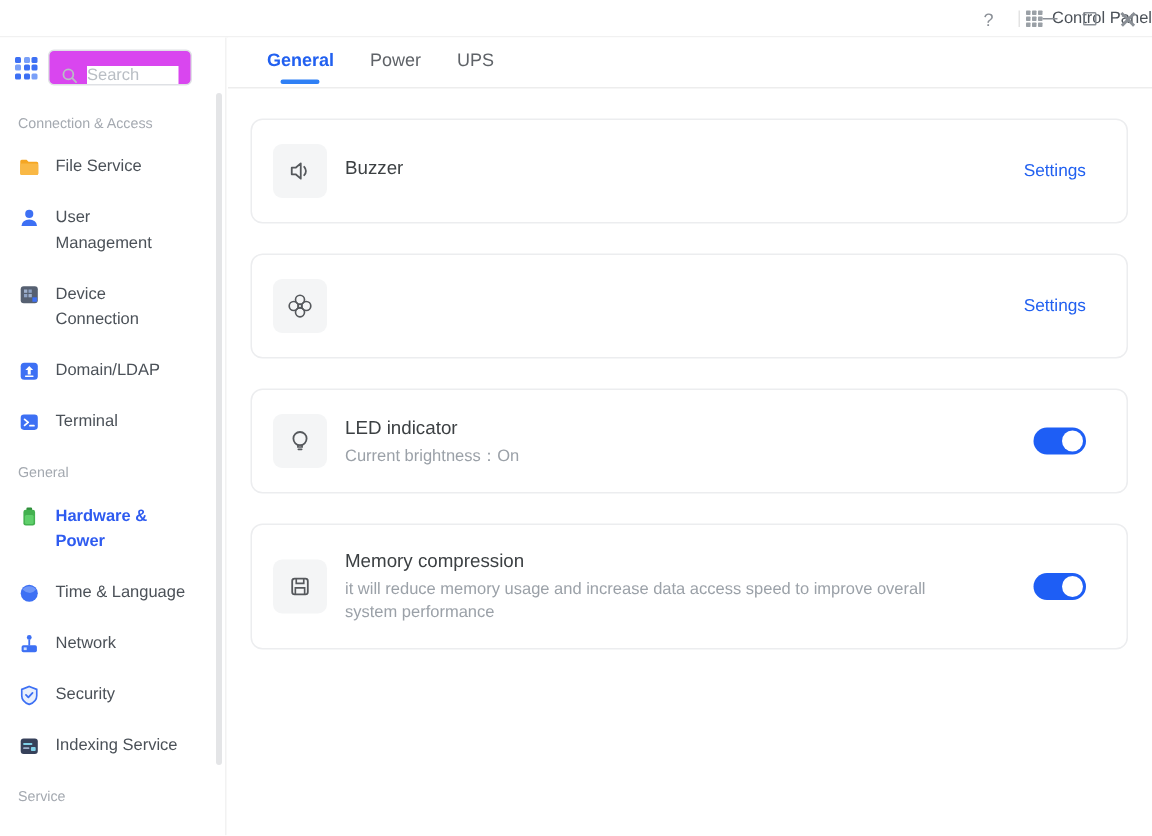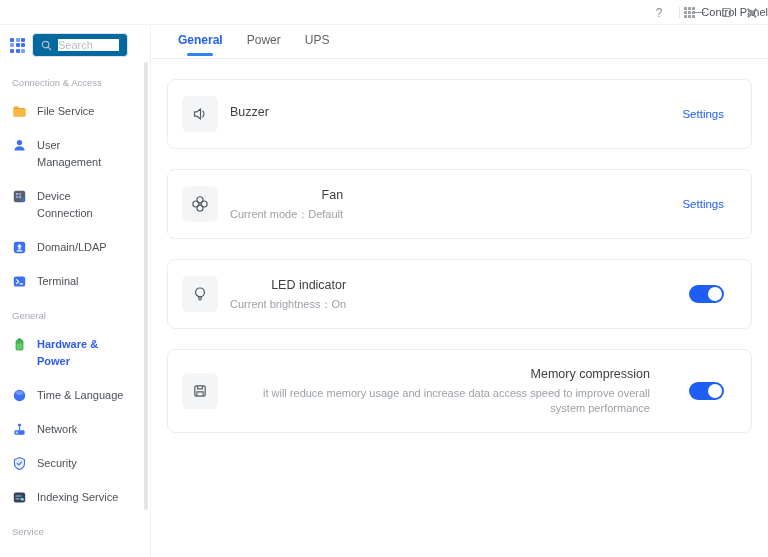--- a/index.html
+++ b/index.html
@@ -25,22 +25,22 @@
   .close-glyph::before { transform:rotate(45deg); }
   .close-glyph::after { transform:rotate(-45deg); }
 
   
   .sidebar { position:absolute; top:25px; left:0; bottom:0; width:151px;
     background:#fff; border-right:1px solid #f2f2f2; padding:8px 0 0 8px; }
   .sidebar-top { display:flex; align-items:center; gap:7px; margin-bottom:20px; }
   .apps-icon { display:grid; grid-template-columns:repeat(3,4px); grid-gap:1.5px; margin-left:2px; flex:none; }
   .apps-icon i { width:4px; height:4px; background:#3d70f4; border-radius:1px; }
   .apps-icon i:nth-child(2),.apps-icon i:nth-child(4),.apps-icon i:nth-child(9) { background:#7aa0f8; }
-  .search-box { display:flex; align-items:center; gap:6px; width:96px; height:24px;
-    border:1px solid #dfe1e5; border-radius:4px; padding:0 8px; background:#0369a1; }
+  .search-box { display:flex; align-items:flex-end; gap:6px; width:96px; height:24px;
+    border:1px solid #dfe1e5; border-radius:4px; padding:0 8px; background:#d946ef; }
   .search-box svg { flex:none; }
   .search-box input { border:none; outline:none; width:100%; font-size:11px; color:#4b5158; font-family:"Liberation Sans",sans-serif; }
   .search-box input::placeholder { color:#b9bec4; }
   .section-label { font-size:9.5px; color:#a4a9b0; margin:0 0 15px 4px; }
   .section-label.mt { margin-top:20px; }
   .nav-item { display:flex; align-items:flex-start; gap:10px; margin:0 0 17px 4px; cursor:pointer; }
   .nav-item .nav-ic { flex:none; width:15px; height:15px; margin-top:1px; }
   .nav-item .nav-label { font-size:11px; color:#4b5158; line-height:17px; white-space:pre-line; }
   .nav-item.selected .nav-label { color:#2e5bf0; font-weight:bold; }
   .side-scrollbar { position:absolute; top:37px; right:2px; width:4px; height:448px;
@@ -50,21 +50,21 @@
   .main { position:absolute; top:25px; left:152px; right:0; bottom:0; background:#fff; }
   .tabs { display:flex; align-items:flex-end; gap:24px; height:34px; padding-left:26px;
     border-bottom:1px solid #ededed; }
   .tab { position:relative; font-size:12px; color:#5f6368; padding-bottom:11px; cursor:pointer; }
   .tab.active { color:#2160f0; font-weight:bold; }
   .tab.active::after { content:""; position:absolute; left:50%; transform:translateX(-50%);
     bottom:2px; width:26px; height:3px; background:#2f80f5; border-radius:2px; }
 
   .cards { padding:20px 16px 0 15px; display:flex; flex-direction:column; gap:20px; }
   .card { display:flex; align-items:center; border:1px solid #ecedef; border-radius:8px;
-    padding:16px 14px; background:#fff;text-align:right; }
+    padding:16px 14px; background:#fff; }
   .icon-box { flex:none; width:36px; height:36px; background:#f4f5f6; border-radius:6px;
     display:flex; align-items:center; justify-content:center; align-self:center; }
   .card-text { margin-left:12px; padding-top:1px; }
   .card-title { font-size:12.5px; color:#3c4043; margin-bottom:5px; }
   .card-desc { font-size:11px; color:#9ba1a8; line-height:15px; max-width:420px; }
   .card-action { margin-left:auto; padding-right:13px; display:flex; align-items:center; }
   .settings-link { font-size:11.5px; color:#2160f0; cursor:pointer; }
   .toggle { width:35px; height:18px; border-radius:9px; background:#1e5ef5; position:relative; cursor:pointer; }
   .toggle .knob { position:absolute; top:2px; right:2px; width:14px; height:14px; border-radius:50%; background:#fff; }
 </style>
@@ -255,24 +255,20 @@
       <div class="card">
         <div class="icon-box">
           <svg width="18" height="18" viewBox="0 0 18 18">
             <circle cx="9" cy="4.8" r="3" fill="none" stroke="#55585c" stroke-width="1.1"></circle>
             <circle cx="9" cy="13.2" r="3" fill="none" stroke="#55585c" stroke-width="1.1"></circle>
             <circle cx="4.8" cy="9" r="3" fill="none" stroke="#55585c" stroke-width="1.1"></circle>
             <circle cx="13.2" cy="9" r="3" fill="none" stroke="#55585c" stroke-width="1.1"></circle>
             <circle cx="9" cy="9" r="1.2" fill="#f4f5f6" stroke="#55585c" stroke-width="1"></circle>
           </svg>
         </div>
-        <div class="card-text">
-          <div class="card-title">Fan</div>
-          <div class="card-desc">Current mode：Default</div>
-        </div>
         <div class="card-action">
           <span class="settings-link">Settings</span>
         </div>
       </div>
 
       <div class="card">
         <div class="icon-box">
           <svg width="18" height="18" viewBox="0 0 18 18">
             <circle cx="9" cy="7.4" r="4.4" fill="none" stroke="#55585c" stroke-width="1.2"></circle>
             <path d="M7.6 11.6 v1.4 h2.8 v-1.4" fill="none" stroke="#55585c" stroke-width="1.1"></path>

